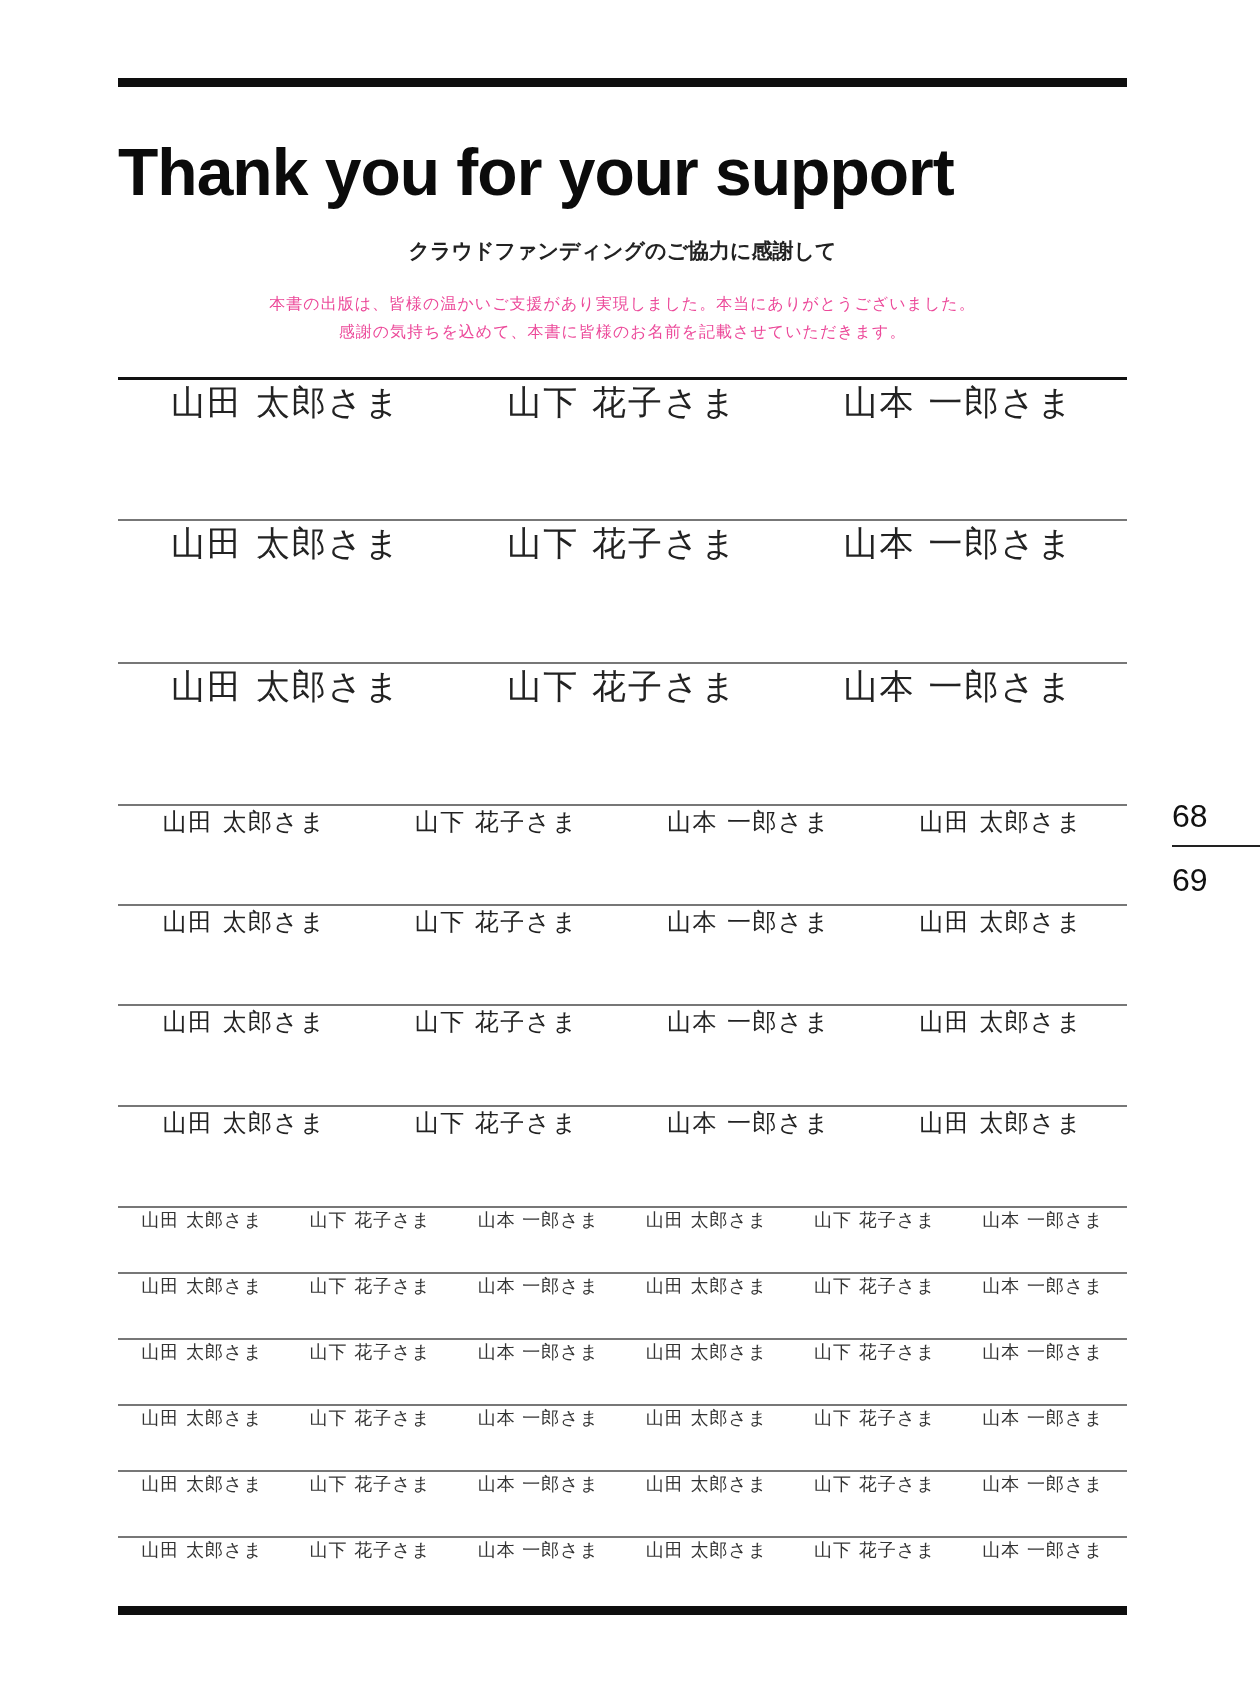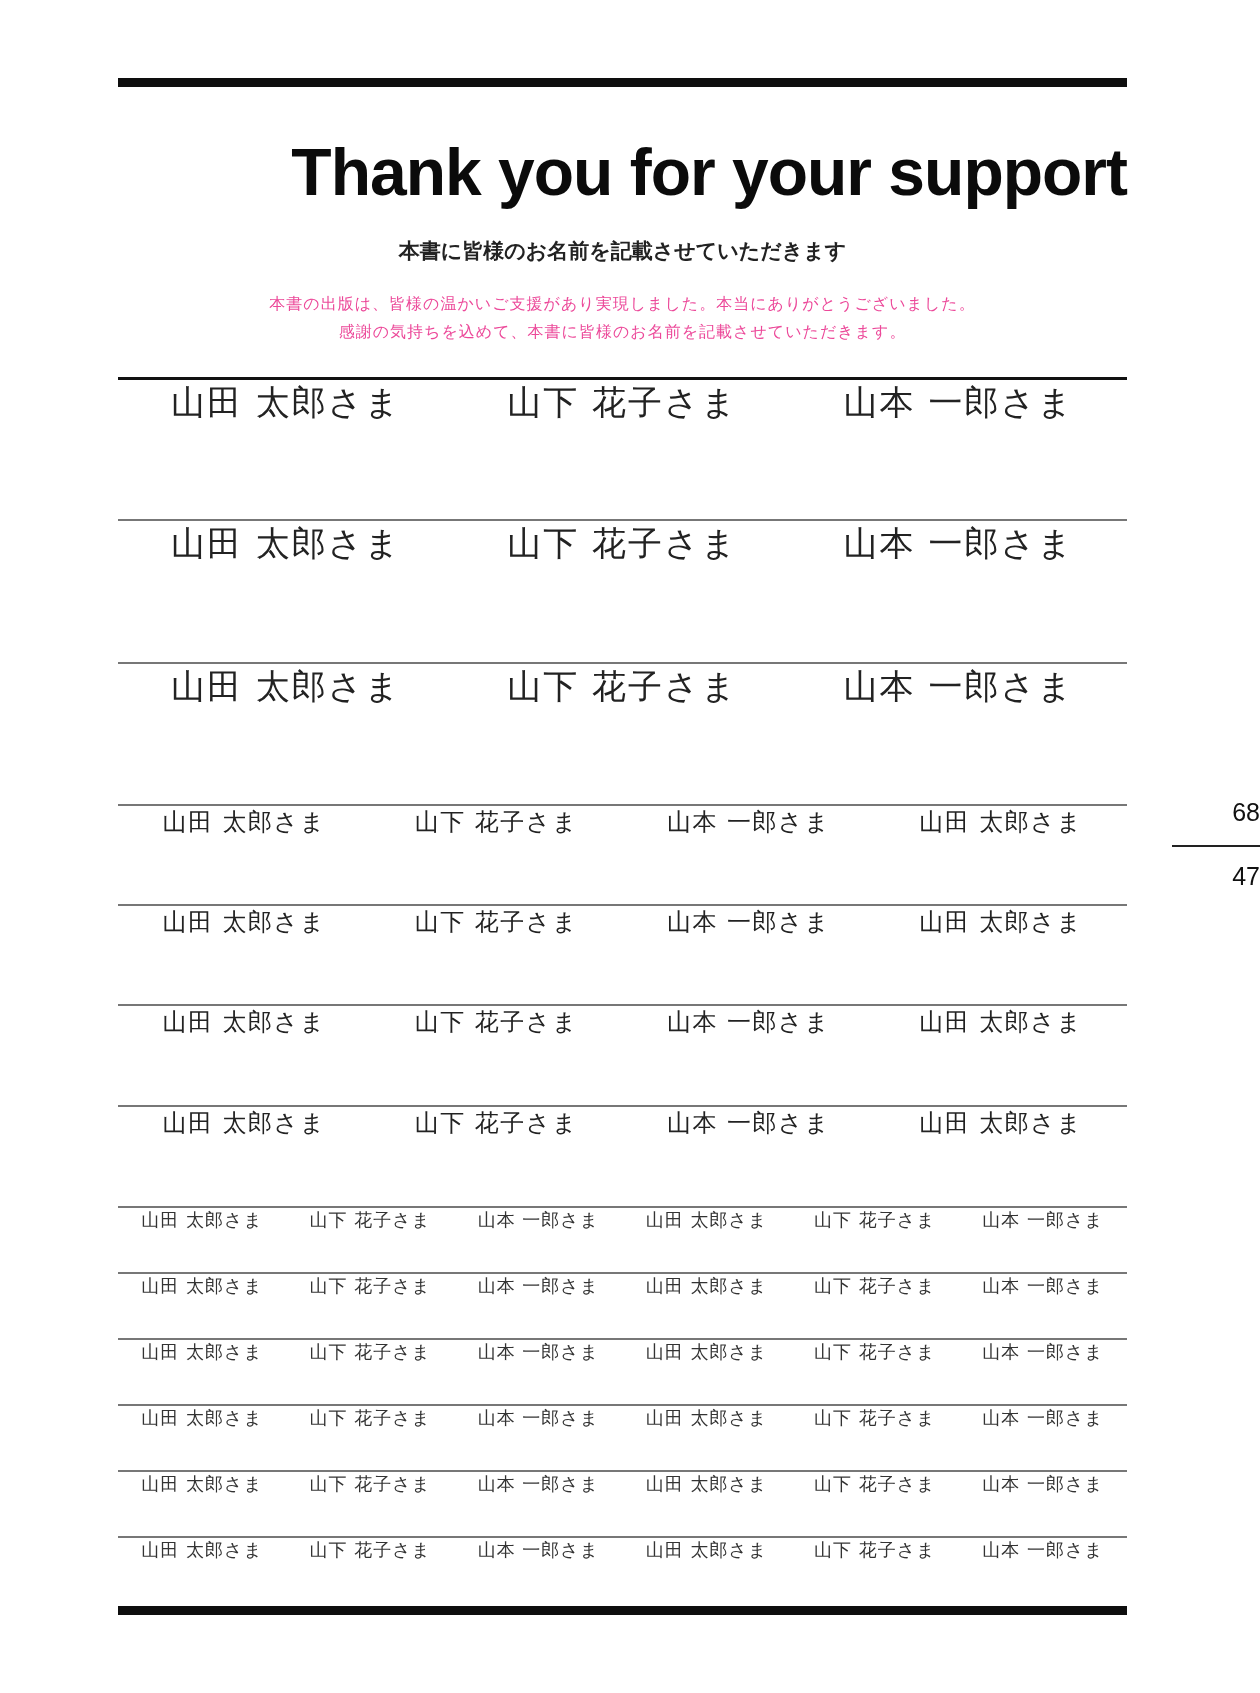--- a/index.html
+++ b/index.html
@@ -5,51 +5,51 @@
   html, body { margin: 0; padding: 0; background: #ffffff; }
   body {
     width: 1260px; height: 1693px; position: relative; overflow: hidden;
     font-family: "DejaVu Sans", "Liberation Sans", sans-serif; color: #1a1a1a;
   }
   .rule-thick { position: absolute; left: 118px; width: 1009px; height: 9px; background: #0e0e0e; }
   .rule-black { position: absolute; left: 118px; width: 1009px; height: 3px; background: #111; }
   .rule-gray  { position: absolute; left: 118px; width: 1009px; height: 2px; background: #777; }
 
   .title {
-    position: absolute; left: 118px; width: 1009px; top: 132px; text-align: right;
+    position: absolute; left: 118px; width: 1009px; top: 132px; text-align: left;
     font-family: "Liberation Sans", sans-serif; font-weight: 700; font-size: 66px;
     letter-spacing: -1px; color: #0b0b0b; line-height: 80px;
   }
   .subtitle {
     position: absolute; left: 118px; width: 1009px; top: 236px; text-align: center;
     font-weight: 700; font-size: 21px; color: #222; line-height: 30px;
   }
   .body-line {
     position: absolute; left: 118px; width: 1009px; text-align: center;
     font-size: 16px; color: #ec4899; line-height: 24px; letter-spacing: 1px;
   }
   .row { position: absolute; left: 118px; width: 1009px; display: flex; }
   .row .cell { flex: 1; text-align: center; white-space: nowrap; color: #222; }
   .row.large .cell { font-size: 34px; letter-spacing: 2px; }
   .row.medium .cell { font-size: 24px; letter-spacing: 1.5px; }
   .row.small .cell { font-size: 18px; letter-spacing: 1px; color: #333; }
 
   .page-num {
-    position: absolute; left: 1172px; width: 88px; text-align: right;
-    font-family: "Liberation Sans", sans-serif; font-size: 25px; color: #111;
+    position: absolute; left: 1172px; width: 88px; text-align: left;
+    font-family: "Liberation Sans", sans-serif; font-size: 32px; color: #111;
   }
   .page-sep { position: absolute; left: 1172px; width: 88px; top: 845px; height: 2px; background: #222; }
 </style>
 </head>
 <body>
 
 <div class="rule-thick" style="top:78px;"></div>
 
 <div class="title">Thank you for your support</div>
-<div class="subtitle">本書に皆様のお名前を記載させていただきます</div>
+<div class="subtitle">クラウドファンディングのご協力に感謝して</div>
 <div class="body-line" style="top:292px;">本書の出版は、皆様の温かいご支援があり実現しました。本当にありがとうございました。</div>
 <div class="body-line" style="top:320px;text-align:center;">感謝の気持ちを込めて、本書に皆様のお名前を記載させていただきます。</div>
 
 <div class="rule-black" style="top:377px;"></div>
 
 <div class="row large" style="top:380px;height:139px;">
   <div class="cell">山田 太郎さま</div>
   <div class="cell">山下 花子さま</div>
   <div class="cell">山本 一郎さま</div>
 </div>
@@ -147,13 +147,13 @@
   <div class="cell">山本 一郎さま</div>
   <div class="cell">山田 太郎さま</div>
   <div class="cell">山下 花子さま</div>
   <div class="cell">山本 一郎さま</div>
 </div>
 
 <div class="rule-thick" style="top:1606px;"></div>
 
 <div class="page-num" style="top:798px;">68</div>
 <div class="page-sep"></div>
-<div class="page-num" style="top:862px;">47</div>
+<div class="page-num" style="top:862px;">69</div>
 
 </body></html>

